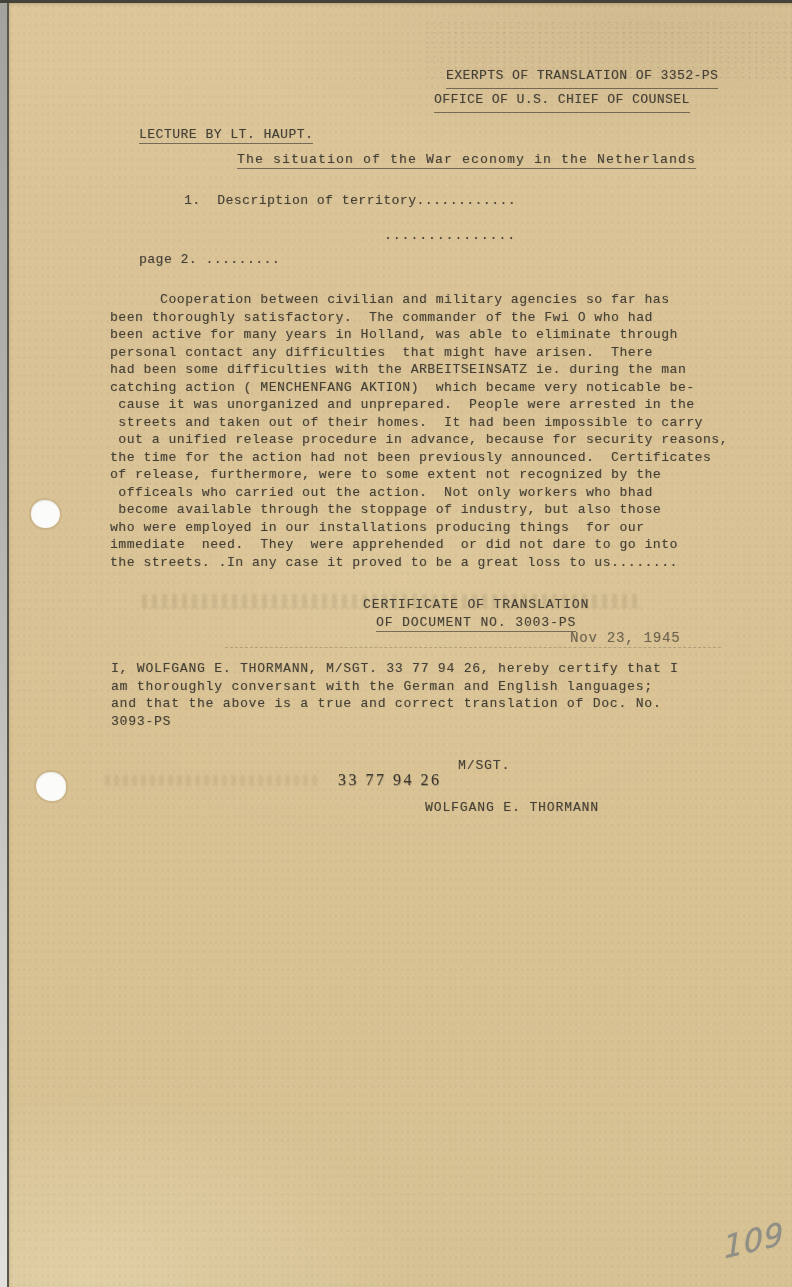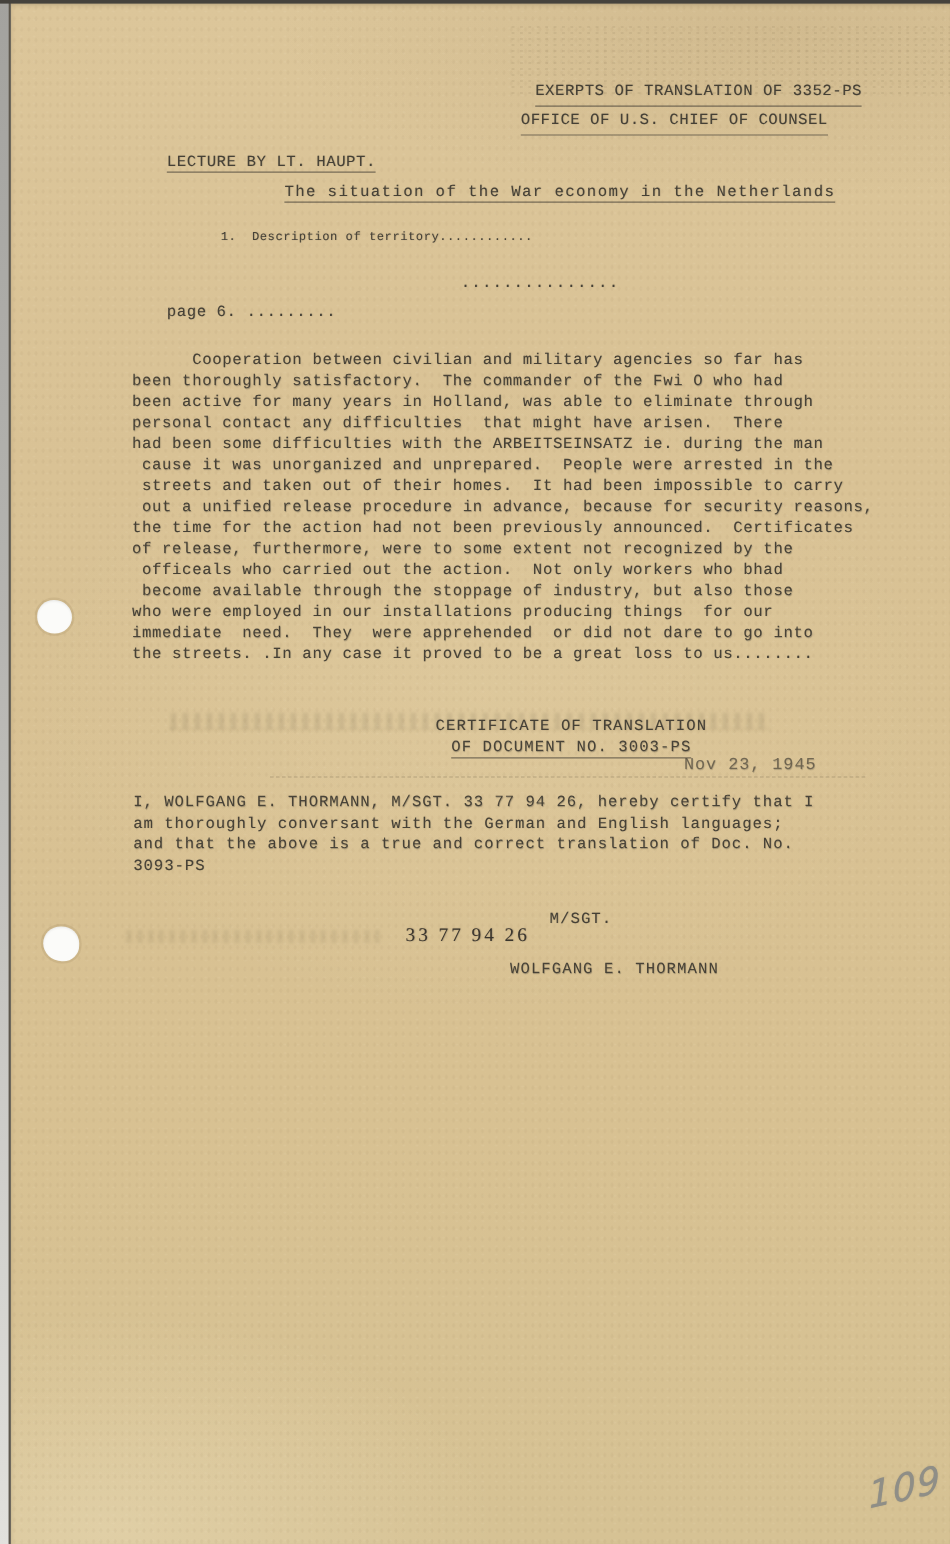--- a/index.html
+++ b/index.html
@@ -43,21 +43,21 @@
 
   .ink{color:rgba(56,52,45,0.88);text-shadow:0.4px 0.4px 0.8px rgba(56,52,45,0.38);}
   .typewriter{font-family:"Liberation Mono","DejaVu Sans Mono",monospace;filter:blur(0.18px);}
   .pre{white-space:pre;}
   .u{border-bottom:1.4px solid rgba(56,52,45,0.62);padding-bottom:1px;display:inline-block;}
 
   .header-block{position:absolute;left:425px;top:63px;font-size:13px;line-height:22px;letter-spacing:0.45px;}
   .header-l1{padding-left:12px;}
   .lecture{position:absolute;left:130px;top:125px;font-size:13px;letter-spacing:0.5px;}
   .title{position:absolute;left:228px;top:150px;font-size:13px;letter-spacing:1.2px;}
-  .toc-1{position:absolute;left:175px;top:191px;font-size:10px;letter-spacing:0.5px;text-align:right;}
+  .toc-1{position:absolute;left:175px;top:191px;font-size:13px;letter-spacing:0.5px;text-align:right;}
   .toc-dots{position:absolute;left:375px;top:226px;font-size:13px;letter-spacing:1px;}
   .toc-page{position:absolute;left:130px;top:250px;font-size:13px;letter-spacing:0.5px;}
 
   .body-par{position:absolute;left:101px;top:289px;font-size:13px;line-height:17.5px;letter-spacing:0.55px;}
   .body-par div{height:17.5px;}
 
   .erased-1{position:absolute;left:133px;top:592px;width:500px;height:13px;
     background:repeating-linear-gradient(90deg,rgba(96,84,60,0.20) 0 5px,transparent 5px 10px);
     filter:blur(1.3px);border-bottom:1px dotted rgba(96,84,60,0.35);opacity:.65;}
   .cert-h1{position:absolute;left:354px;top:595px;font-size:13px;letter-spacing:0.9px;}
@@ -98,28 +98,29 @@
     <div class="header-l1"><span class="u">EXERPTS OF TRANSLATION OF 3352-PS</span></div>
     <div class="header-l2"><span class="u">OFFICE OF U.S. CHIEF OF COUNSEL</span></div>
   </div>
 
   <div class="lecture typewriter ink"><span class="u">LECTURE BY LT. HAUPT.</span></div>
 
   <div class="title typewriter ink"><span class="u">The situation of the War economy in the Netherlands</span></div>
 
   <div class="toc-1 typewriter ink pre">1.  Description of territory............</div>
   <div class="toc-dots typewriter ink">...............</div>
-  <div class="toc-page typewriter ink pre">page 6. .........</div>
+  <div class="toc-page typewriter ink pre">page 2. .........</div>
 
   <div class="body-par typewriter ink">
     <div class="pre">      Cooperation between civilian and military agencies so far has</div>
     <div class="pre">been thoroughly satisfactory.  The commander of the Fwi O who had</div>
     <div class="pre">been active for many years in Holland, was able to eliminate through</div>
     <div class="pre">personal contact any difficulties  that might have arisen.  There</div>
     <div class="pre">had been some difficulties with the ARBEITSEINSATZ ie. during the man</div>
+    <div class="pre">catching action ( MENCHENFANG AKTION)  which became very noticable be-</div>
     <div class="pre"> cause it was unorganized and unprepared.  People were arrested in the</div>
     <div class="pre"> streets and taken out of their homes.  It had been impossible to carry</div>
     <div class="pre"> out a unified release procedure in advance, because for security reasons,</div>
     <div class="pre">the time for the action had not been previously announced.  Certificates</div>
     <div class="pre">of release, furthermore, were to some extent not recognized by the</div>
     <div class="pre"> officeals who carried out the action.  Not only workers who bhad</div>
     <div class="pre"> become available through the stoppage of industry, but also those</div>
     <div class="pre">who were employed in our installations producing things  for our</div>
     <div class="pre">immediate  need.  They  were apprehended  or did not dare to go into</div>
     <div class="pre">the streets. .In any case it proved to be a great loss to us........</div>

